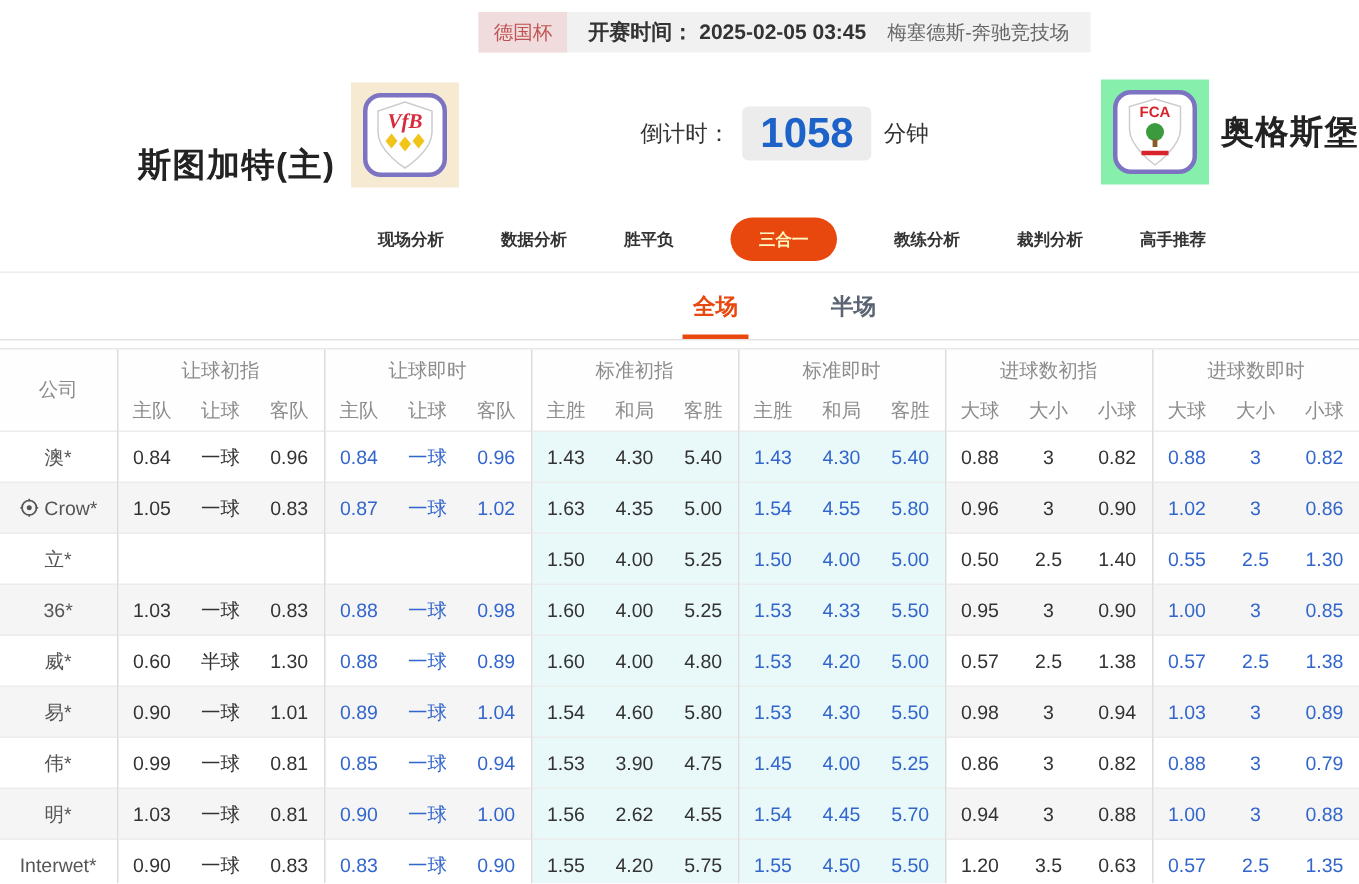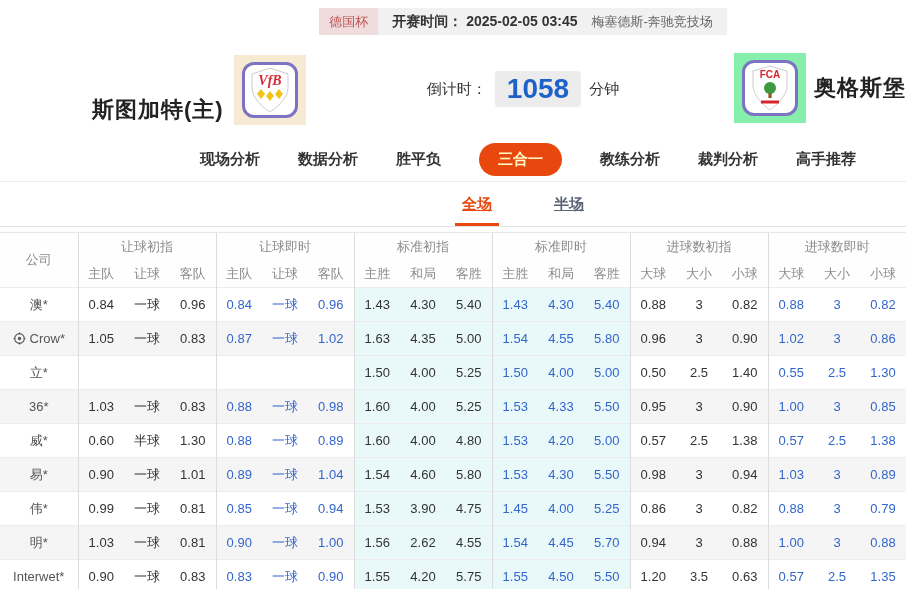--- a/index.html
+++ b/index.html
@@ -23,27 +23,27 @@
   .logo-frame { width:72px; height:70px; display:flex; align-items:center; justify-content:center; }
   .frame-home { background:#f7ead2; }
   .frame-away { background:#86efac; }
   .logo-box { width:56px; height:56px; background:#fff; border:3px solid #7c74c2; border-radius:12px; display:flex; align-items:center; justify-content:center; }
   .countdown { position:absolute; left:50%; transform:translateX(-50%); margin-left:70px; top:20px; display:flex; align-items:center; gap:8px; font-size:15px; color:#333; }
   .count-val { background:#ececec; border-radius:4px; padding:2px 12px; font-size:28px; font-weight:bold; color:#1d62c9; }
 
   
   .nav-row { margin-top:12px; border-bottom:1px solid #ececec; }
   .nav { display:flex; justify-content:center; align-items:center; gap:38px; margin-left:150px; height:44px; }
-  .nav-tab { font-size:15px; font-weight:bold; color:#333; cursor:pointer; white-space:nowrap; }
+  .nav-tab { font-size:11px; font-weight:bold; color:#333; cursor:pointer; white-space:nowrap; }
   .nav-tab.active { background:#e8480e; color:#fef9c3; border-radius:17px; padding:7px 19px; }
 
   
   .subtab-row { border-bottom:1px solid #e3e3e3; }
   .subtabs { display:flex; justify-content:center; gap:48px; margin-left:140px; padding-top:13px; }
-  .subtab { font-size:15px; font-weight:bold; color:#5a6472; padding:0 7px 9px 7px; cursor:pointer;text-decoration:underline; }
+  .subtab { font-size:15px; font-weight:bold; color:#5a6472; padding:0 7px 9px 7px; cursor:pointer; }
   .subtab.active { color:#e8480e; border-bottom:3px solid #e8480e; }
 
   
   table.odds { border-collapse:collapse; table-layout:fixed; width:906px; margin-top:5px; }
   table.odds col.c-company { width:78px; }
   table.odds th, table.odds td { text-align:center; padding:0; overflow:hidden; white-space:nowrap; }
   thead th { color:#8c8c8c; font-weight:normal; font-size:13px; background:#fefefe; }
   thead tr.gr1 th { height:29px; border-top:1px solid #e7e7e7; }
   thead tr.gr2 th { height:26px; }
   tbody td { font-size:13px; color:#333; height:34px; border-top:1px solid #ececec; }

